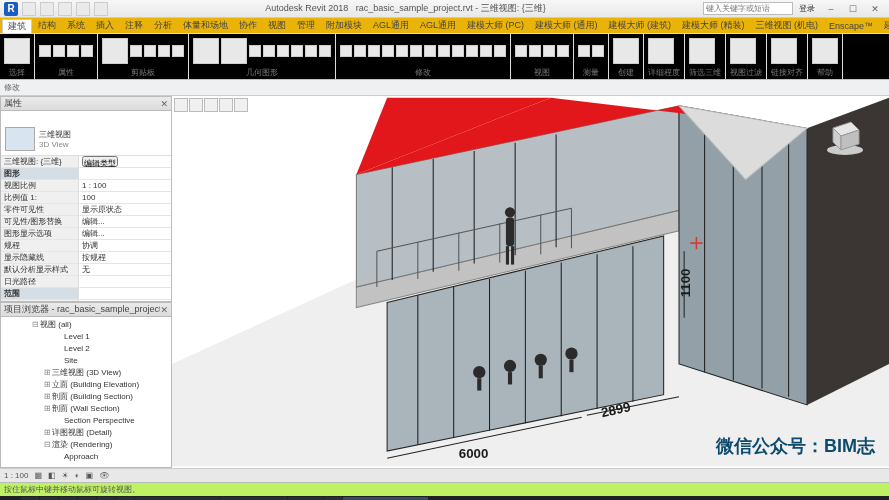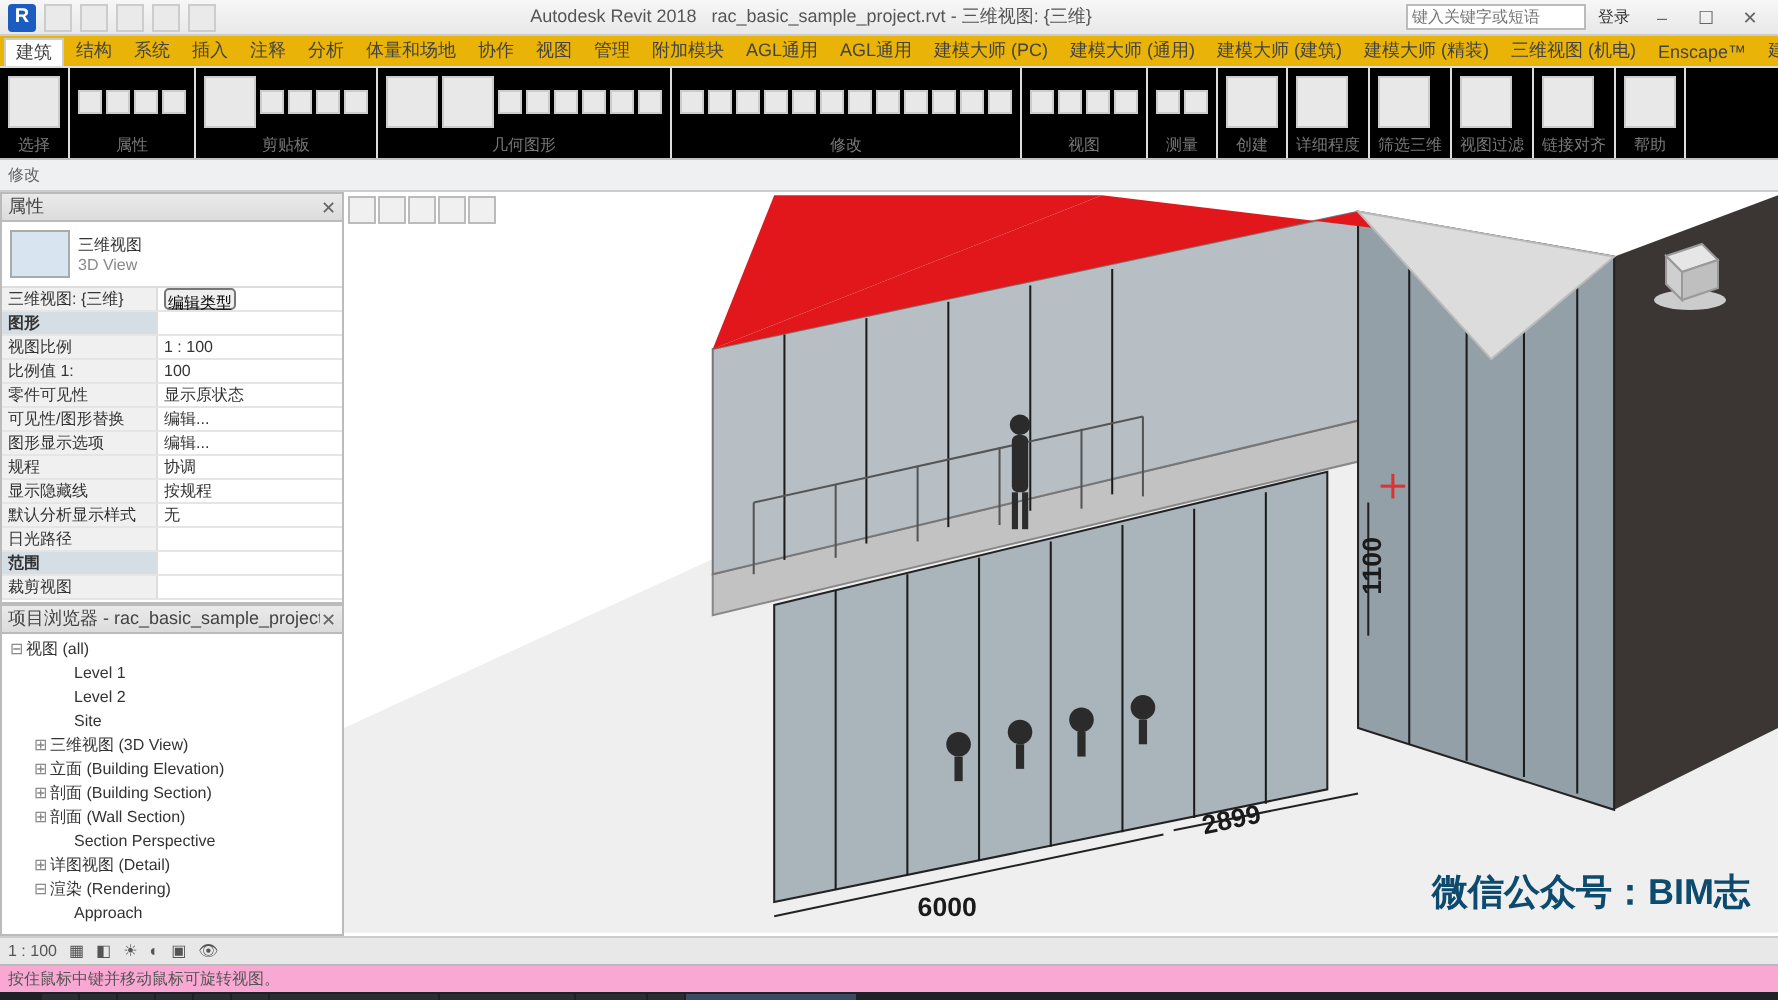--- a/index.html
+++ b/index.html
@@ -21,42 +21,42 @@
 .rgroup .lbl { font-size:8px; color:#777; text-align:center; }
 .ricon { width:16px; height:16px; background:#e8e8e8; border:1px solid #ccc; }
 .ricon.big { width:26px; height:26px; }
 .ricon.sm { width:12px; height:12px; }
 .optbar { height:16px; background:#eef0f2; border-bottom:1px solid #ccc; display:flex; align-items:center; padding:0 4px; gap:6px; font-size:8px; color:#666; }
 .workspace { display:flex; height:calc(500px - 18px - 16px - 46px - 16px - 14px - 18px); }
 .leftcol { width:172px; display:flex; flex-direction:column; background:#f4f4f4; }
 .panel { border:1px solid #bbb; background:#fff; display:flex; flex-direction:column; }
 .panel-head { height:14px; background:linear-gradient(#eaeaea,#dcdcdc); display:flex; align-items:center; padding:0 3px; font-size:9px; color:#444; border-bottom:1px solid #bbb; }
 .panel-head .x { margin-left:auto; font-size:9px; color:#666; cursor:pointer; }
-.prop-body { flex:1; overflow:hidden; font-size:8px; }
+.prop-body { flex:1; overflow:hidden; font-size:8px;margin-top:12px; }
 .prop-top { display:flex; align-items:center; gap:4px; padding:4px; border-bottom:1px solid #ddd; }
 .prop-top .thumb { width:30px; height:24px; background:#d8e4f0; border:1px solid #aaa; }
 .prop-row { display:flex; border-bottom:1px solid #e5e5e5; height:12px; align-items:center; }
 .prop-row .k { width:78px; padding-left:3px; background:#f0f0f0; border-right:1px solid #ddd; white-space:nowrap; overflow:hidden; }
 .prop-row .v { flex:1; padding-left:3px; white-space:nowrap; overflow:hidden; }
 .prop-row.cat .k { background:#d5dde5; font-weight:bold; }
 .browser { flex:1; overflow:hidden; }
 .tree { font-size:8px; padding:2px; line-height:12px; }
-.tree .node { padding-left:10px; white-space:nowrap; }
+.tree .node { padding-left:10px; white-space:nowrap;margin-left:27px; }
 .tree .node.l1 { padding-left:2px; }
 .tree .node.l2 { padding-left:14px; }
 .tree .node.l3 { padding-left:26px; }
 .tree .tw { display:inline-block; width:8px; color:#888; }
 .viewport { flex:1; position:relative; background:#fff; overflow:hidden; }
 .viewport svg { width:100%; height:100%; }
 .vp-ctrls { position:absolute; top:2px; left:2px; display:flex; gap:1px; }
 .vp-ctrl { width:14px; height:14px; background:#f0f0f0; border:1px solid #bbb; }
 .navcube { position:absolute; top:18px; right:22px; width:44px; height:44px; }
 .watermark { position:absolute; bottom:10px; right:14px; font-size:18px; font-weight:bold; color:#0c4a6e; }
 .viewbar { height:14px; background:#e8e8e8; border-top:1px solid #ccc; display:flex; align-items:center; padding:0 4px; gap:6px; font-size:8px; color:#555; }
-.statusbar { height:14px; background:#f9a8d4; border-top:1px solid #bbb; display:flex; align-items:center; padding:0 4px; font-size:8px; color:#555; }
+.statusbar { height:14px; background:#bef264; border-top:1px solid #bbb; display:flex; align-items:center; padding:0 4px; font-size:8px; color:#555; }
 .taskbar { height:18px; background:#1f2126; display:flex; align-items:center; padding:0 2px; gap:1px; }
 .tb-item { height:16px; min-width:18px; padding:0 4px; display:flex; align-items:center; justify-content:center; color:#cfd2d6; font-size:8px; background:#2a2d33; }
 .tb-item.active { background:#3a4a63; }
 .tb-item.start { background:#1f2126; color:#fff; }
 .tb-tray { margin-left:auto; display:flex; align-items:center; gap:6px; color:#cfd2d6; font-size:8px; padding-right:4px; }
 .dim-text { font-size:13px; font-weight:bold; fill:#1a1a1a; font-family:Arial; }
 </style>
 </head>
 <body>
 

